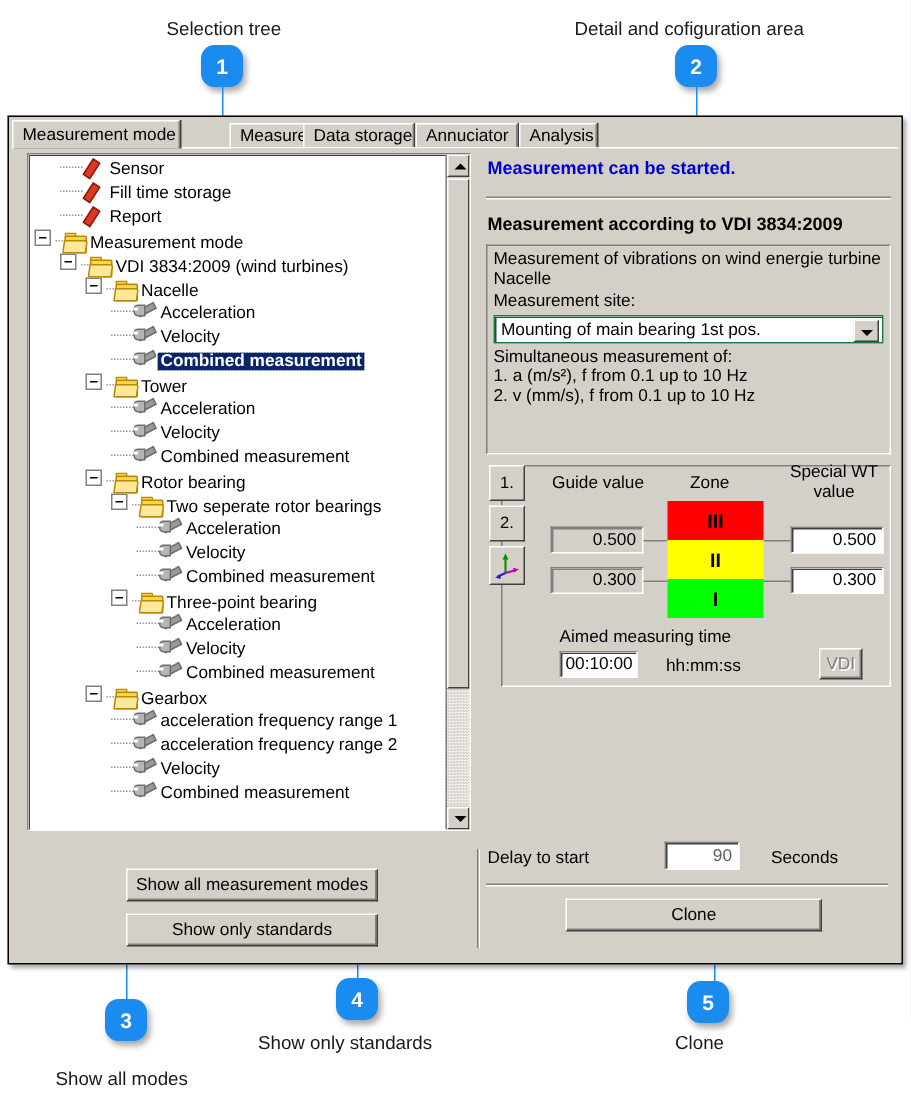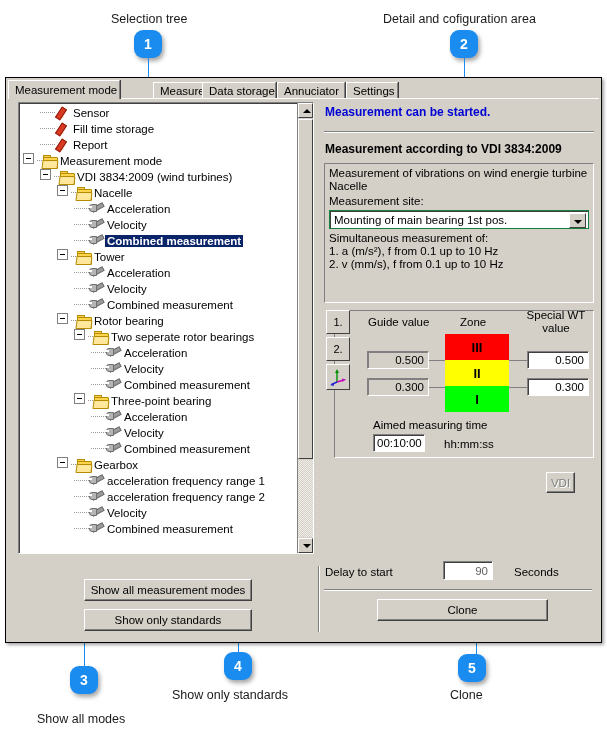--- a/index.html
+++ b/index.html
@@ -128,21 +128,21 @@
 <div class="badge" style="left:458px;top:654px;">5</div>
 <div class="annot-label" style="left:450px;top:688px;">Clone</div>
 
 <div id="app">
 
   <div class="tabstrip">
     <div class="tab active" style="left:0;width:112px;"><span>Measurement mode</span></div>
     <div class="tab" style="left:113px;width:80px;margin-left:32px;"><span>Measurement</span></div>
     <div class="tab" style="left:194px;width:74px;"><span>Data storage</span></div>
     <div class="tab" style="left:269px;width:68px;"><span>Annuciator</span></div>
-    <div class="tab" style="left:338px;width:52px;"><span>Settings</span></div>
+    <div class="tab" style="left:338px;width:52px;"><span>Analysis</span></div>
   </div>
   <div class="tabline"></div>
 
   <div class="treebox">
     <div class="treeinner" id="tree-rows">
         <div class="row"><span style="display:inline-block;width:21px"></span><span class="dots" style="width:15px"></span><span class="ico pencil"><i class="tip"></i><i class="body"></i></span><span class="lbl">Sensor</span></div>
         <div class="row"><span style="display:inline-block;width:21px"></span><span class="dots" style="width:15px"></span><span class="ico pencil"><i class="tip"></i><i class="body"></i></span><span class="lbl">Fill time storage</span></div>
         <div class="row"><span style="display:inline-block;width:21px"></span><span class="dots" style="width:15px"></span><span class="ico pencil"><i class="tip"></i><i class="body"></i></span><span class="lbl">Report</span></div>
         <div class="row"><span style="display:inline-block;width:4px"></span><span class="pm"></span><span class="dots" style="width:5px"></span><span class="ico folder"><span class="tabf"></span><span class="back"></span><span class="front"></span></span><span class="lbl">Measurement mode</span></div>
         <div class="row"><span style="display:inline-block;width:21px"></span><span class="pm"></span><span class="dots" style="width:5px"></span><span class="ico folder"><span class="tabf"></span><span class="back"></span><span class="front"></span></span><span class="lbl">VDI 3834:2009 (wind turbines)</span></div>
@@ -237,21 +237,21 @@
 
     <div class="zone" style="left:121px;top:232px;">
       <div class="zband" style="background:#FF0000;">III</div>
       <div class="zband" style="background:#FFFF00;">II</div>
       <div class="zband" style="background:#00FF00;">I</div>
     </div>
 
     <div class="stxt" style="left:49px;top:317px;">Aimed measuring time</div>
     <div class="field" style="left:49px;top:332px;width:52px;height:18px;justify-content:flex-start;padding-left:3px;">00:10:00</div>
     <div class="stxt" style="left:120px;top:336px;">hh:mm:ss</div>
-    <div class="btn dis" style="left:222px;top:330px;width:29px;height:21px;position:absolute;margin-top:40px;">VDI</div>
+    <div class="btn dis" style="left:222px;top:330px;width:29px;height:21px;position:absolute;">VDI</div>
 
     <div class="stxt" style="left:1px;top:464px;">Delay to start</div>
     <div class="field" style="left:119px;top:459px;width:50px;height:19px;justify-content:flex-end;padding-right:4px;color:#606060;">90</div>
     <div class="stxt" style="left:190px;top:464px;">Seconds</div>
     <div class="hsep" style="left:0;top:487px;width:268px;"></div>
     <div class="btn" style="left:53px;top:497px;width:171px;height:22px;position:absolute;">Clone</div>
   </div>
 </div>
 
 </body></html>

